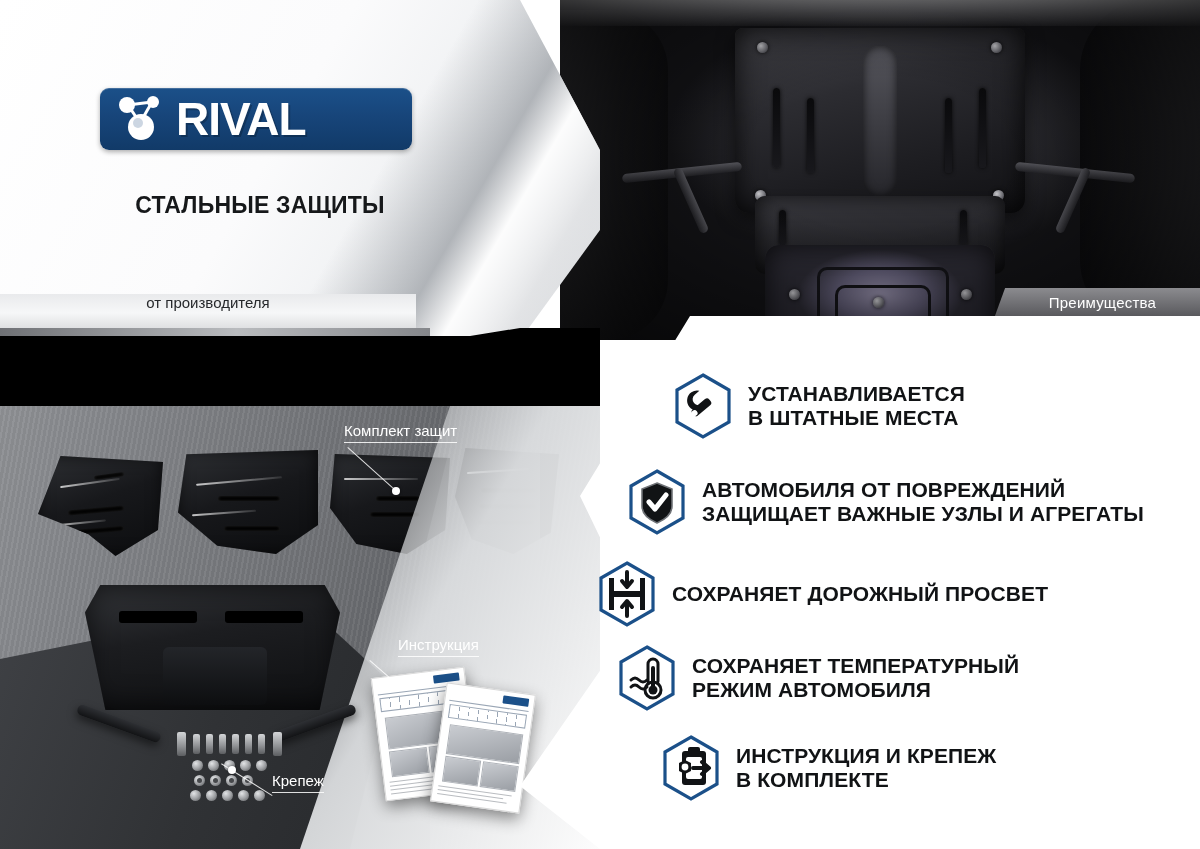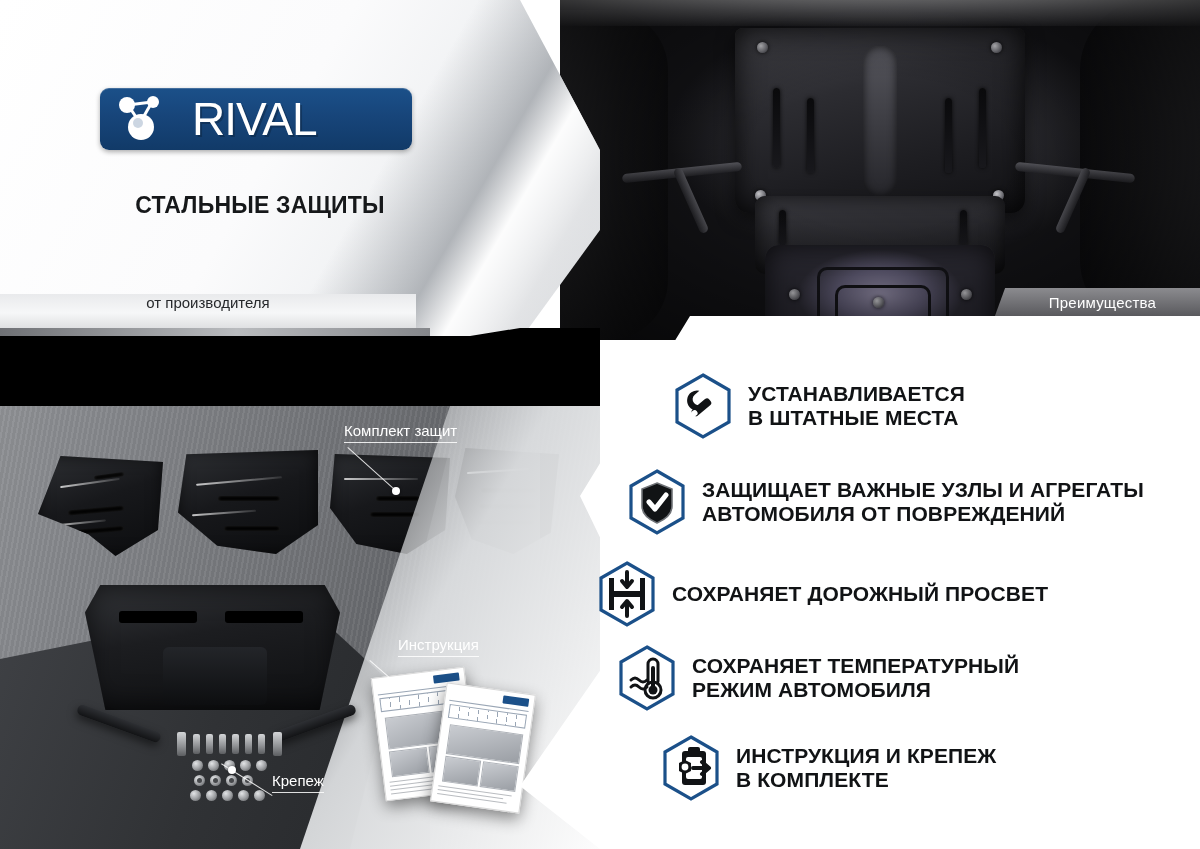--- a/index.html
+++ b/index.html
@@ -112,22 +112,22 @@
 
   .logo-box{
     position:absolute;left:100px;top:88px;width:312px;height:62px;
     background:linear-gradient(180deg,#1b5089 0%,#17457a 45%,#113a68 100%);
     border-radius:9px;
     box-shadow:0 2px 5px rgba(0,0,0,.32), inset 0 1px 0 rgba(255,255,255,.18);
     display:flex;align-items:center;
   }
   .logo-mark{position:relative;width:62px;height:52px;margin-left:12px;flex:0 0 auto;}
   .logo-text{
-    color:#ffffff;font-weight:normal;font-size:46px;line-height:1;
-    letter-spacing:-1px;margin-left:18px;
+    color:#ffffff;font-weight:bold;font-size:46px;line-height:1;
+    letter-spacing:-1px;margin-left:2px;
     text-shadow:2px 2px 0 rgba(0,0,0,.22);
     font-family:"Liberation Sans","DejaVu Sans",sans-serif;
   }
 
   .hdr-title{
     position:absolute;left:0;top:192px;width:520px;
     text-align:center;color:#16181a;font-weight:bold;
     font-size:23px;line-height:1.18;letter-spacing:.2px;
   }
 
@@ -483,22 +483,22 @@
 
   <div class="feat f2">
     <div class="hexwrap">
       <svg width="62" height="68" viewBox="0 0 62 68">
         <polygon points="31,3 57,18 57,50 31,65 5,50 5,18" fill="#ffffff" stroke="#1b5089" stroke-width="3.2"></polygon>
         <path d="M31 15 L46 21 L46 38 C46 47 38 52 31 55 C24 52 16 47 16 38 L16 21 Z" fill="#111315" stroke="#6f7276" stroke-width="1.6"></path>
         <path d="M23 34 L29 41 L40 27" fill="none" stroke="#ffffff" stroke-width="5" stroke-linecap="round" stroke-linejoin="round"></path>
       </svg>
     </div>
     <div class="feat-txt">
+      <div>АВТОМОБИЛЯ ОТ ПОВРЕЖДЕНИЙ</div>
       <div>ЗАЩИЩАЕТ ВАЖНЫЕ УЗЛЫ И АГРЕГАТЫ</div>
-      <div>АВТОМОБИЛЯ ОТ ПОВРЕЖДЕНИЙ</div>
     </div>
   </div>
 
   <div class="feat f3">
     <div class="hexwrap">
       <svg width="62" height="68" viewBox="0 0 62 68">
         <polygon points="31,3 57,18 57,50 31,65 5,50 5,18" fill="#ffffff" stroke="#1b5089" stroke-width="3.2"></polygon>
         <rect x="13" y="18" width="5" height="32" fill="#111315"></rect>
         <rect x="44" y="18" width="5" height="32" fill="#111315"></rect>
         <rect x="17" y="31" width="28" height="6" fill="#111315"></rect>

